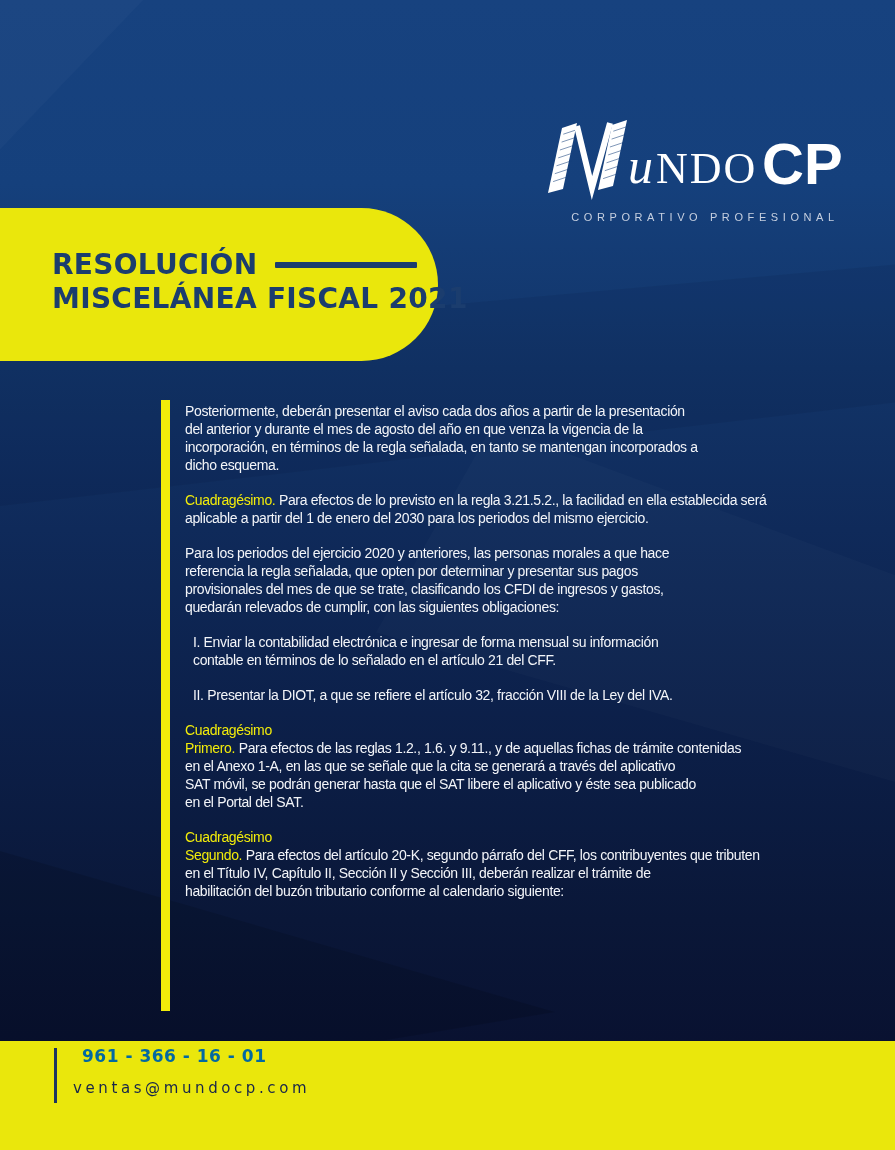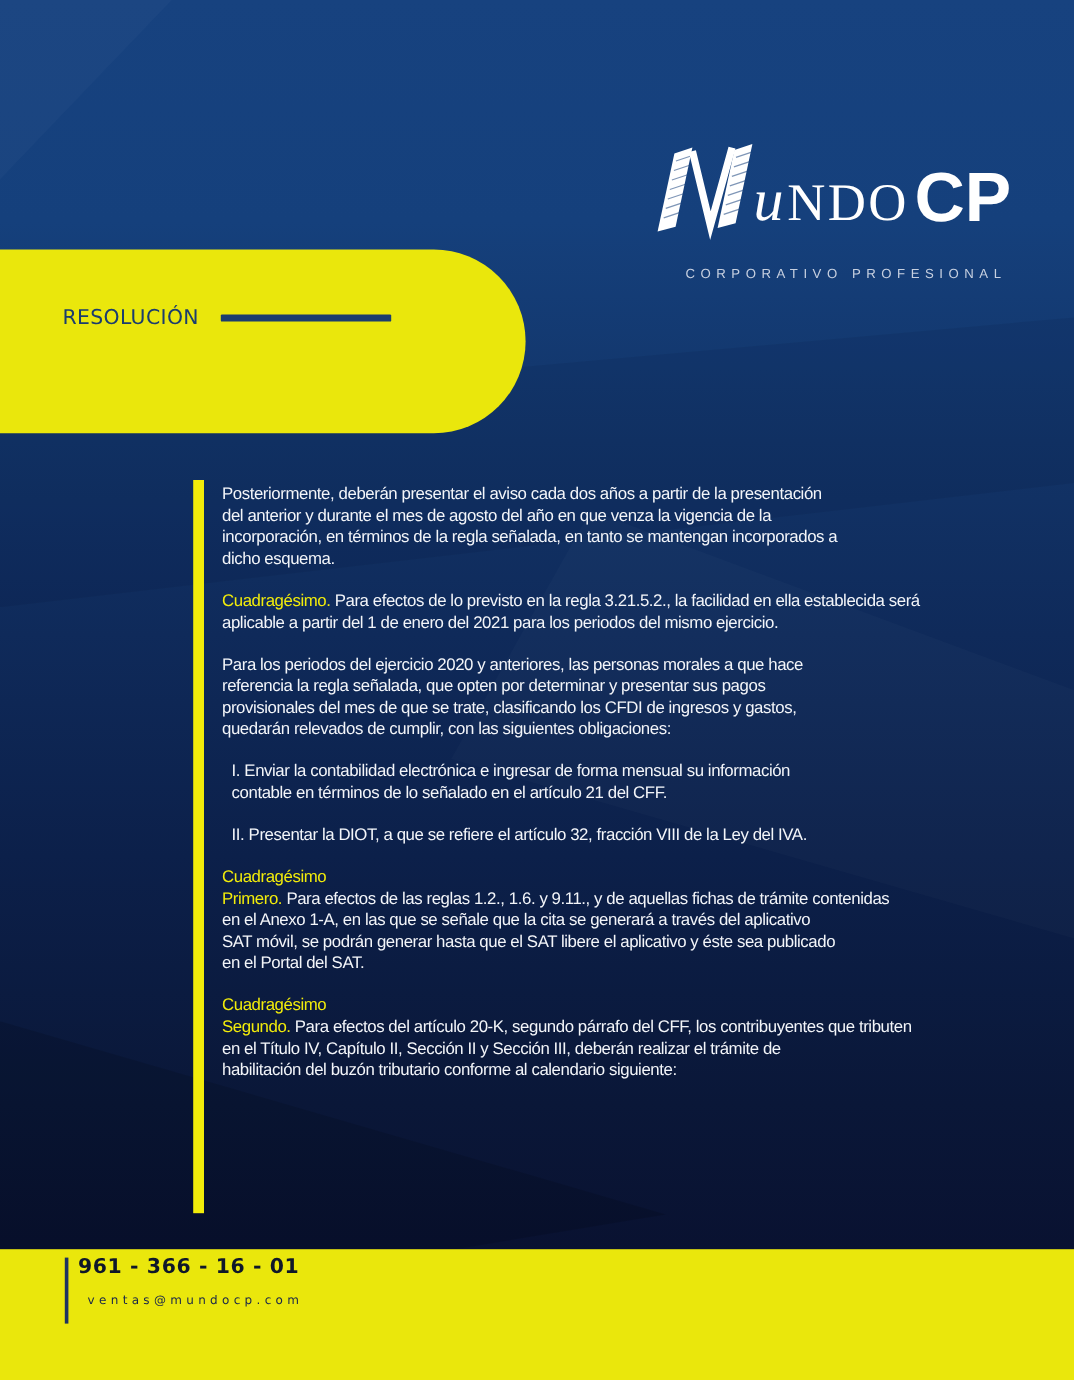--- a/index.html
+++ b/index.html
@@ -19,35 +19,35 @@
   .facet{position:absolute;inset:0;pointer-events:none;}
   .facet-1{background:rgba(255,255,255,0.025);clip-path:polygon(0 0,16% 0,0 13%);}
   .facet-2{background:rgba(0,0,25,0.07);clip-path:polygon(0 30%,100% 23%,100% 35%,0 44%);}
   .facet-3{background:rgba(255,255,255,0.02);clip-path:polygon(55% 37%,100% 50%,100% 68%,42% 55%);}
   .facet-4{background:rgba(0,0,0,0.12);clip-path:polygon(0 74%,62% 88%,0 96%);}
 
   
   .logo{position:absolute;left:540px;top:116px;width:330px;text-align:center;}
   .logo svg{display:block;}
   .logo-tagline{
-    margin-top:15px;color:#c7d0e0;font-size:11px;letter-spacing:4.6px;
+    margin-top:3px;color:#c7d0e0;font-size:11px;letter-spacing:4.6px;
     font-weight:400;font-family:"Liberation Sans",sans-serif;white-space:nowrap;
   }
 
   
   .banner{
     position:absolute;left:0;top:208px;width:438px;height:153px;
     background:var(--yellow);
     border-radius:0 77px 77px 0;
     padding:40px 0 0 52px;
   }
   .banner-row{display:flex;align-items:center;}
   .banner-title{
     font-family:"DejaVu Sans","Liberation Sans",sans-serif;
-    font-weight:normal;font-size:17px;line-height:34px;
+    font-weight:bold;font-size:28px;line-height:34px;
     color:var(--navy-text);letter-spacing:0.3px;white-space:nowrap;
   }
   .banner-rule{width:142px;height:6px;background:var(--navy-text);margin-left:18px;border-radius:1px;}
 
   
   .accent-bar{position:absolute;left:161px;top:400px;width:9px;height:611px;background:var(--hl-yellow);}
   .body-copy{position:absolute;left:185px;top:402px;width:730px;}
   .para{
     color:var(--body-text);
     font-size:14px;line-height:18px;letter-spacing:-0.35px;
@@ -57,27 +57,27 @@
   .para.indent{padding-left:8px;}
   .para .hl{color:var(--hl-yellow);}
 
   
   .footer{
     position:absolute;left:0;bottom:0;width:895px;height:109px;
     background:var(--yellow);
   }
   .footer-rule{position:absolute;left:54px;top:7px;width:3px;height:55px;background:#1d3460;}
   .footer-phone{
-    position:absolute;left:65px;top:5px;
-    color:#0f172a;font-size:17px;font-weight:bold;letter-spacing:0.5px;
+    position:absolute;left:82px;top:5px;
+    color:#0369a1;font-size:17px;font-weight:bold;letter-spacing:0.5px;
     font-family:"DejaVu Sans","Liberation Sans",sans-serif;white-space:nowrap;
   }
   .footer-email{
     position:absolute;left:73px;top:38px;
-    color:#18264a;font-size:10px;font-weight:500;letter-spacing:3.6px;
+    color:#18264a;font-size:15px;font-weight:500;letter-spacing:3.6px;
     font-family:"DejaVu Sans","Liberation Sans",sans-serif;white-space:nowrap;
   }
 </style>
 </head>
 <body>
 
 <div class="page">
 
   <div class="facet facet-1"></div>
   <div class="facet facet-2"></div>
@@ -116,30 +116,31 @@
       <text x="222" y="68" font-family="Liberation Sans, sans-serif" font-weight="bold" font-size="58" letter-spacing="0" fill="#ffffff">CP</text>
     </svg>
     <div class="logo-tagline">CORPORATIVO PROFESIONAL</div>
   </div>
 
   <div class="banner">
     <div class="banner-row">
       <div class="banner-title">RESOLUCIÓN</div>
       <div class="banner-rule"></div>
     </div>
+    <div class="banner-title">MISCELÁNEA FISCAL 2021</div>
   </div>
 
   <div class="accent-bar"></div>
   <div class="body-copy" id="body-copy">
       <p class="para"><span class="">Posteriormente, deberán presentar el aviso cada dos años a partir de la presentación
 del anterior y durante el mes de agosto del año en que venza la vigencia de la
 incorporación, en términos de la regla señalada, en tanto se mantengan incorporados a
 dicho esquema.</span></p>
       <p class="para"><span class="hl">Cuadragésimo.</span><span class=""> Para efectos de lo previsto en la regla 3.21.5.2., la facilidad en ella establecida será
-aplicable a partir del 1 de enero del 2021 para los periodos del mismo ejercicio.</span></p>
+aplicable a partir del 1 de enero del 2030 para los periodos del mismo ejercicio.</span></p>
       <p class="para"><span class="">Para los periodos del ejercicio 2020 y anteriores, las personas morales a que hace
 referencia la regla señalada, que opten por determinar y presentar sus pagos
 provisionales del mes de que se trate, clasificando los CFDI de ingresos y gastos,
 quedarán relevados de cumplir, con las siguientes obligaciones:</span></p>
       <p class="para indent"><span class="">I. Enviar la contabilidad electrónica e ingresar de forma mensual su información
 contable en términos de lo señalado en el artículo 21 del CFF.</span></p>
       <p class="para indent"><span class="">II. Presentar la DIOT, a que se refiere el artículo 32, fracción VIII de la Ley del IVA.</span></p>
       <p class="para"><span class="hl">Cuadragésimo
 Primero.</span><span class=""> Para efectos de las reglas 1.2., 1.6. y 9.11., y de aquellas fichas de trámite contenidas
 en el Anexo 1-A, en las que se señale que la cita se generará a través del aplicativo

